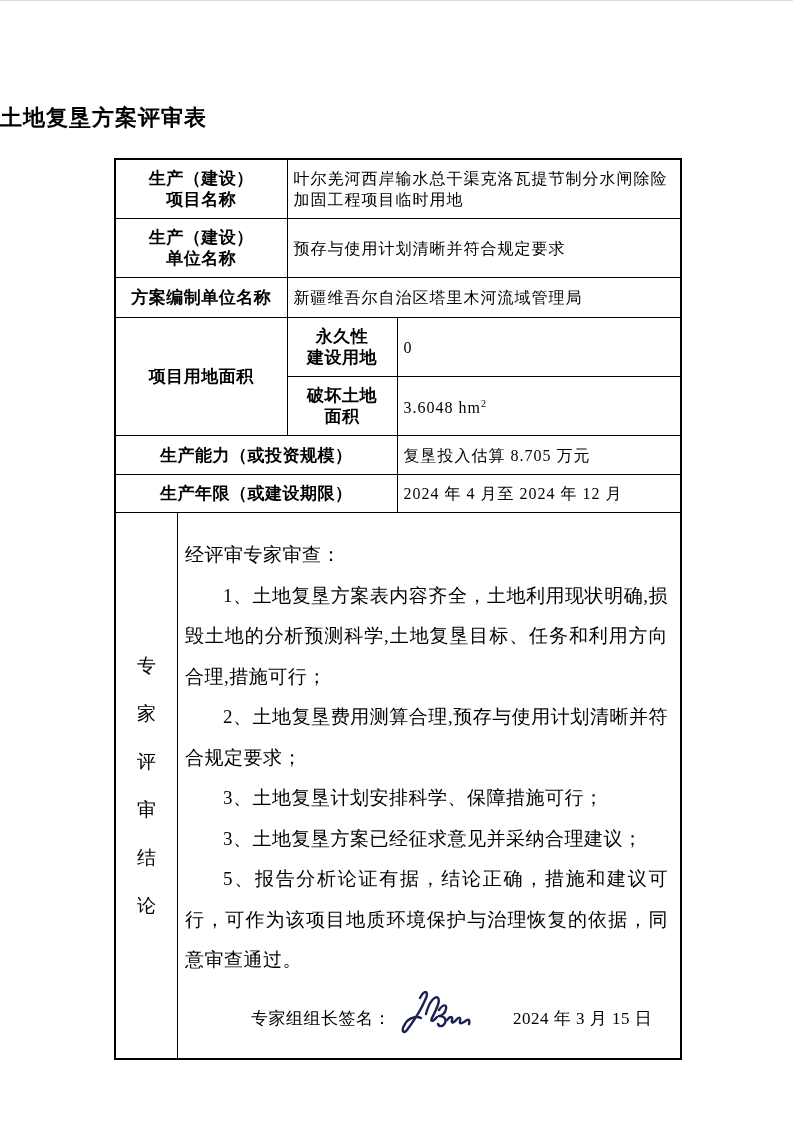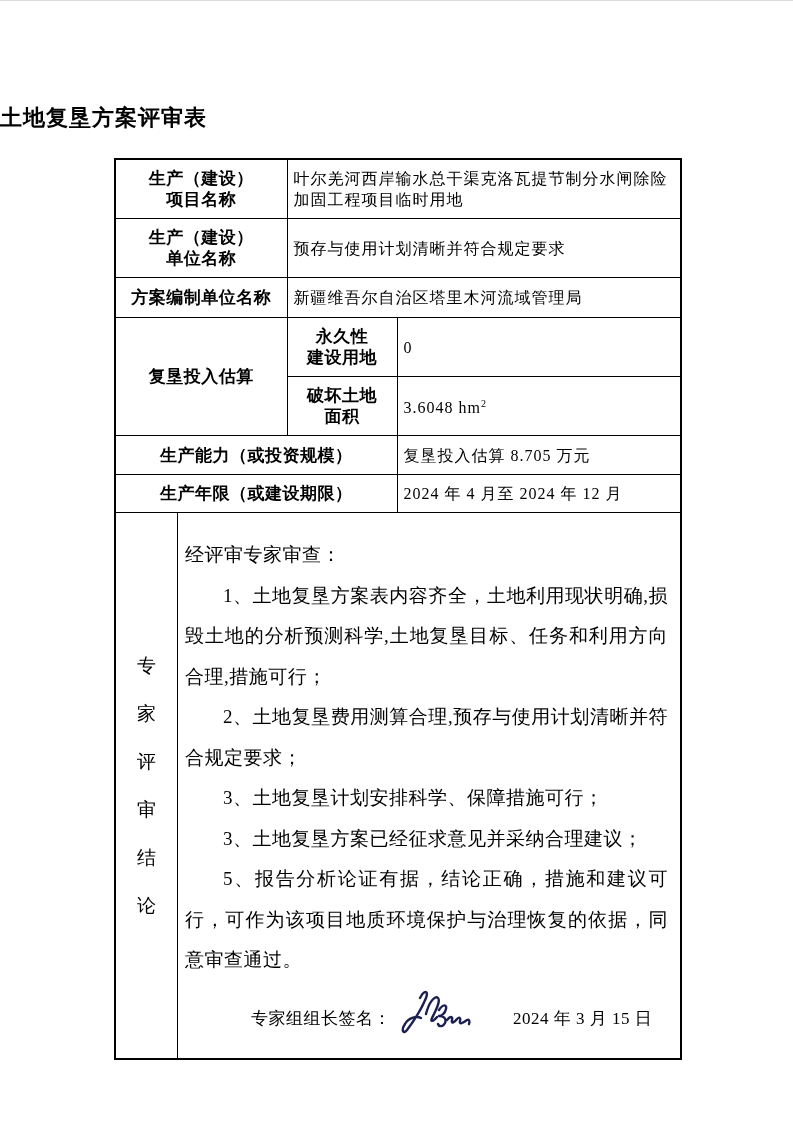--- a/index.html
+++ b/index.html
@@ -119,21 +119,21 @@
       <div>生产（建设）</div>
       <div>单位名称</div>
     </td>
     <td class="val" colspan="2">预存与使用计划清晰并符合规定要求</td>
   </tr>
   <tr style="height:40px">
     <td class="lbl">方案编制单位名称</td>
     <td class="val" colspan="2">新疆维吾尔自治区塔里木河流域管理局</td>
   </tr>
   <tr style="height:44px">
-    <td class="lbl" rowspan="2">复垦投入估算</td>
+    <td class="lbl" rowspan="2">项目用地面积</td>
     <td class="lbl">
       <div>永久性</div>
       <div>建设用地</div>
     </td>
     <td class="val">0</td>
   </tr>
   <tr style="height:41px">
     <td class="lbl">
       <div>破坏土地</div>
       <div>面积</div>

